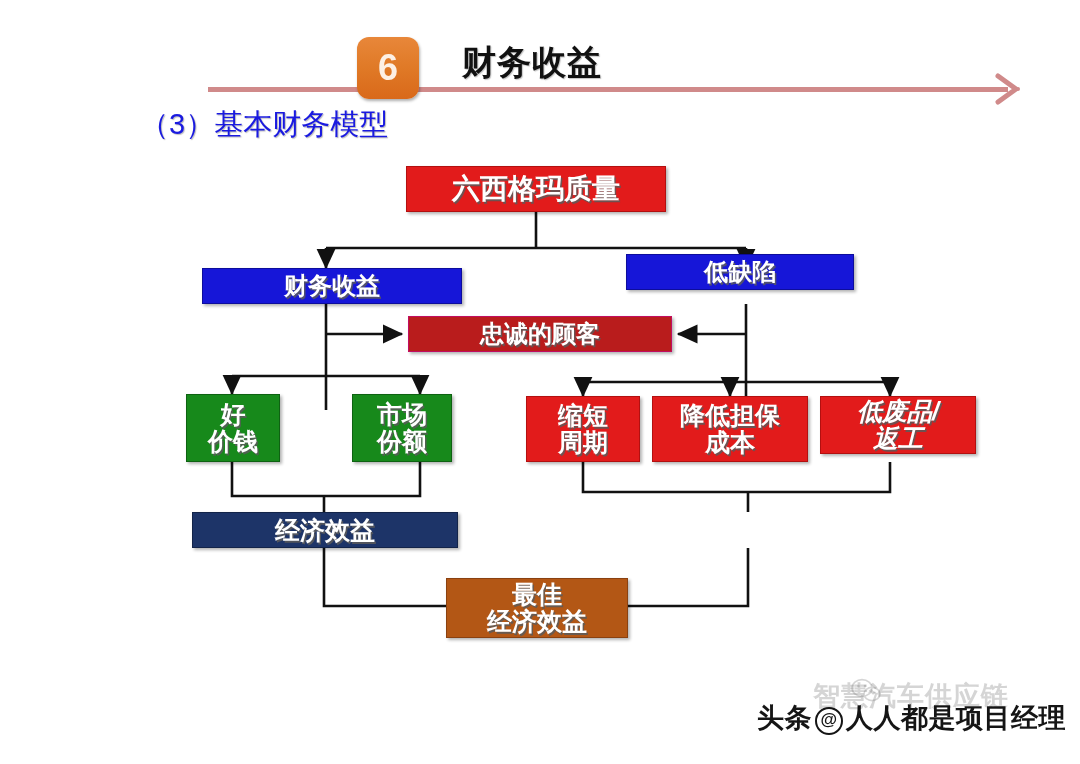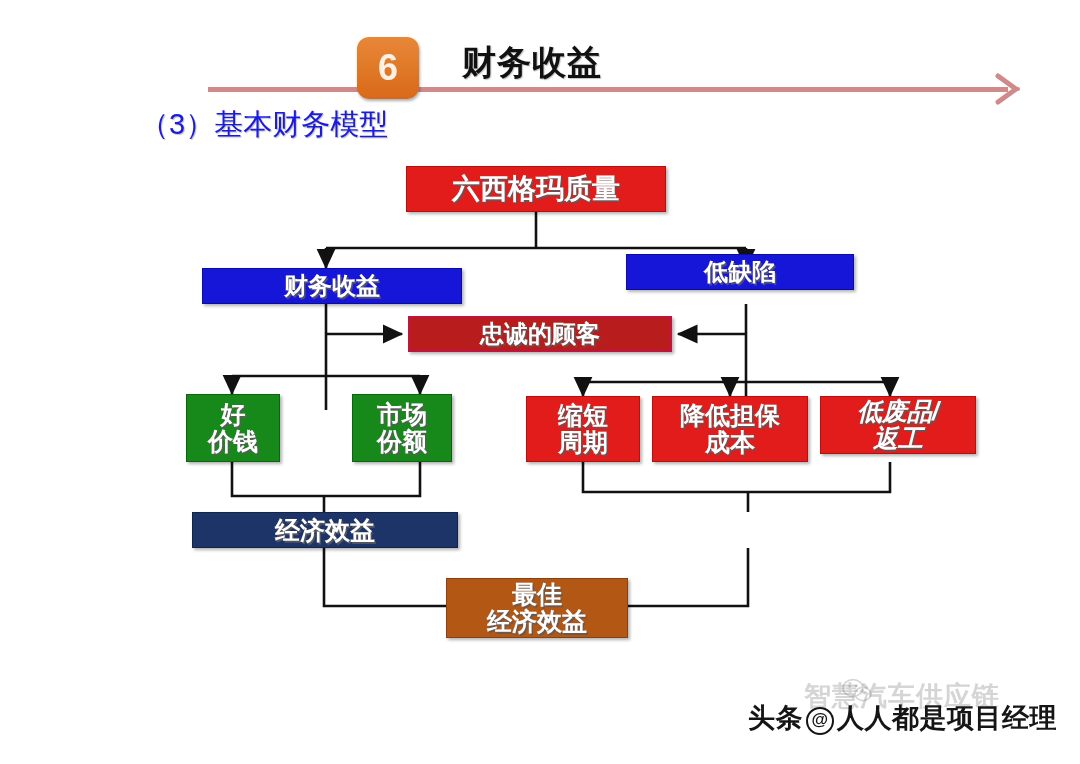--- a/index.html
+++ b/index.html
@@ -98,21 +98,21 @@
   .n-red      { background: #e21b1b; border: 1px solid #b31010; }
   .n-blue     { background: #1616d8; border: 1px solid #0d0d9c; }
   .n-pink     { background: #b91c1c; border: 1px solid #c20d60; }
   .n-green    { background: #17891b; border: 1px solid #0e6212; }
   .n-navy     { background: #1d3468; border: 1px solid #132449; }
   .n-brown    { background: #b35715; border: 1px solid #8a4110; }
 
   
   #footer-wrap {
     position: absolute;
-    left: 0; top: 672px;
+    left: 9px; top: 672px;
     width: 866px; height: 92px;
   }
   #wm-faint {
     position: absolute;
     left: 804px; top: 6px;
     font-size: 27px;
     font-weight: bold;
     color: rgba(115,115,115,0.30);
     white-space: nowrap;
     letter-spacing: 1px;

